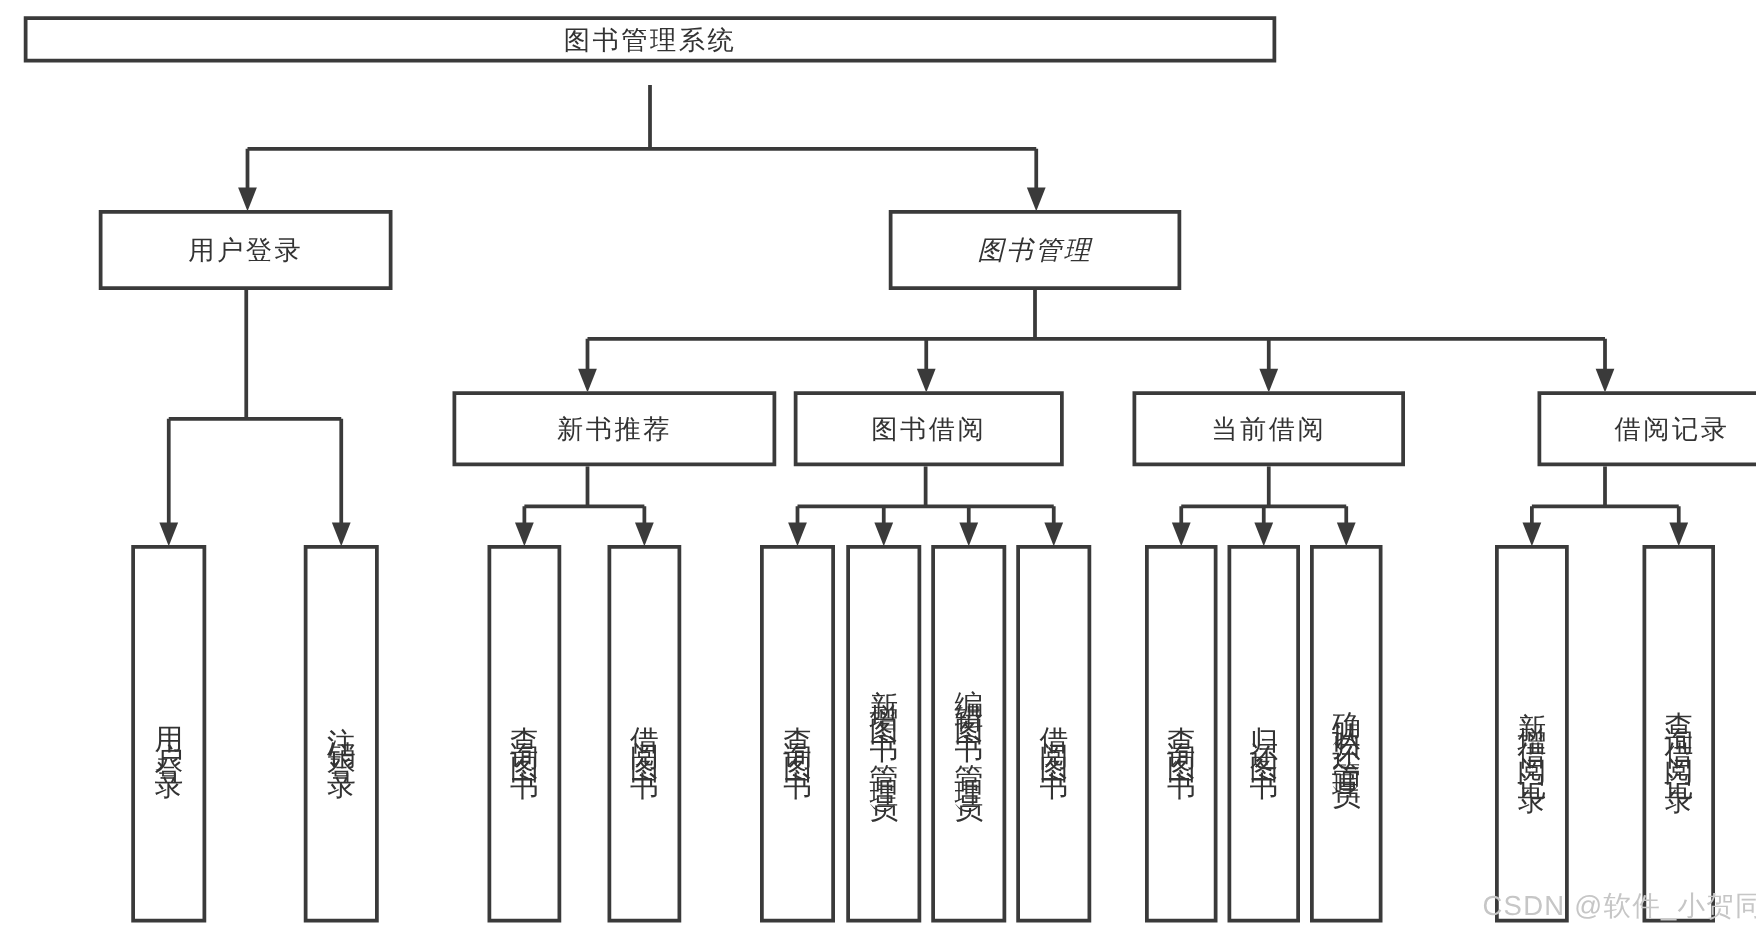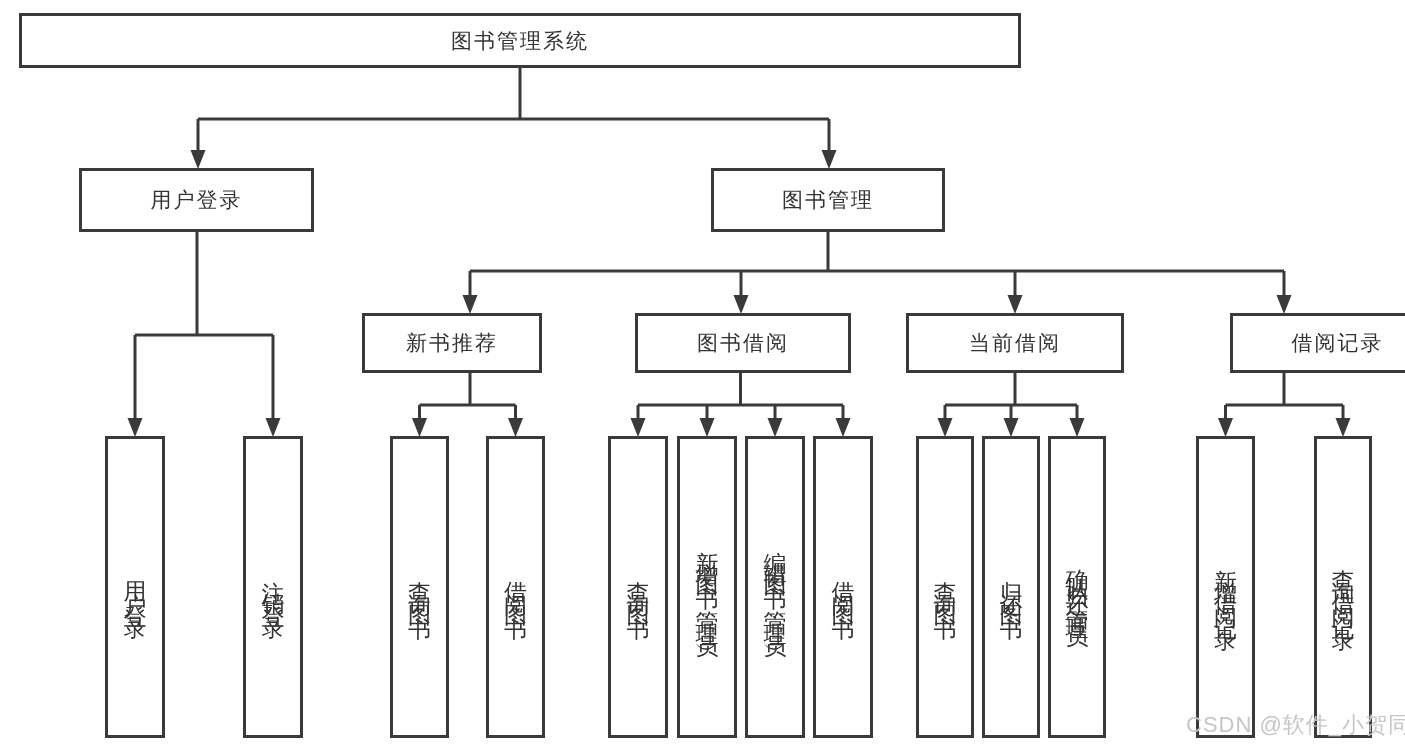--- a/index.html
+++ b/index.html
@@ -106,26 +106,26 @@
     <path d="M1015 373 V405 M945 405 H1077 M945 405 V421 M1011 405 V421 M1077 405 V421"></path>
     <polygon points="945,437 937.5,418 952.5,418"></polygon>
     <polygon points="1011,437 1003.5,418 1018.5,418"></polygon>
     <polygon points="1077,437 1069.5,418 1084.5,418"></polygon>
 
     <path d="M1284 373 V405 M1225.5 405 H1343 M1225.5 405 V421 M1343 405 V421"></path>
     <polygon points="1225.5,437 1218,418 1233,418"></polygon>
     <polygon points="1343,437 1335.5,418 1350.5,418"></polygon>
   </svg>
 
-  <div class="node node--h" style="left:19px; top:13px; width:1002px; height:55px;">图书管理系统</div>
+  <div class="node node--h" style="left:19px; top:13px; width:1002px; height:37px;">图书管理系统</div>
 
   <div class="node node--h" style="left:79px; top:168px; width:235px; height:64px;">用户登录</div>
-  <div class="node node--h" style="left:711px; top:168px; width:234px; height:64px;">图书管理</div>
+  <div class="node node--h" style="left:711px; top:168px; width:234px; height:64px;font-style:italic;">图书管理</div>
 
-  <div class="node node--h" style="left:362px; top:313px; width:180px; height:60px;">新书推荐</div>
+  <div class="node node--h" style="left:362px; top:313px; width:259px; height:60px;">新书推荐</div>
   <div class="node node--h" style="left:635px; top:313px; width:216px; height:60px;">图书借阅</div>
   <div class="node node--h" style="left:906px; top:313px; width:218px; height:60px;text-align:center;">当前借阅</div>
   <div class="node node--h" style="left:1230px; top:313px; width:215px; height:60px;">借阅记录</div>
 
   <div class="node node--v" style="left:105px; top:436px; width:60px; height:302px;">
     <span class="vlabel">用户登录</span>
   </div>
   <div class="node node--v" style="left:243px; top:436px; width:60px; height:302px;">
     <span class="vlabel">注销登录</span>
   </div>

